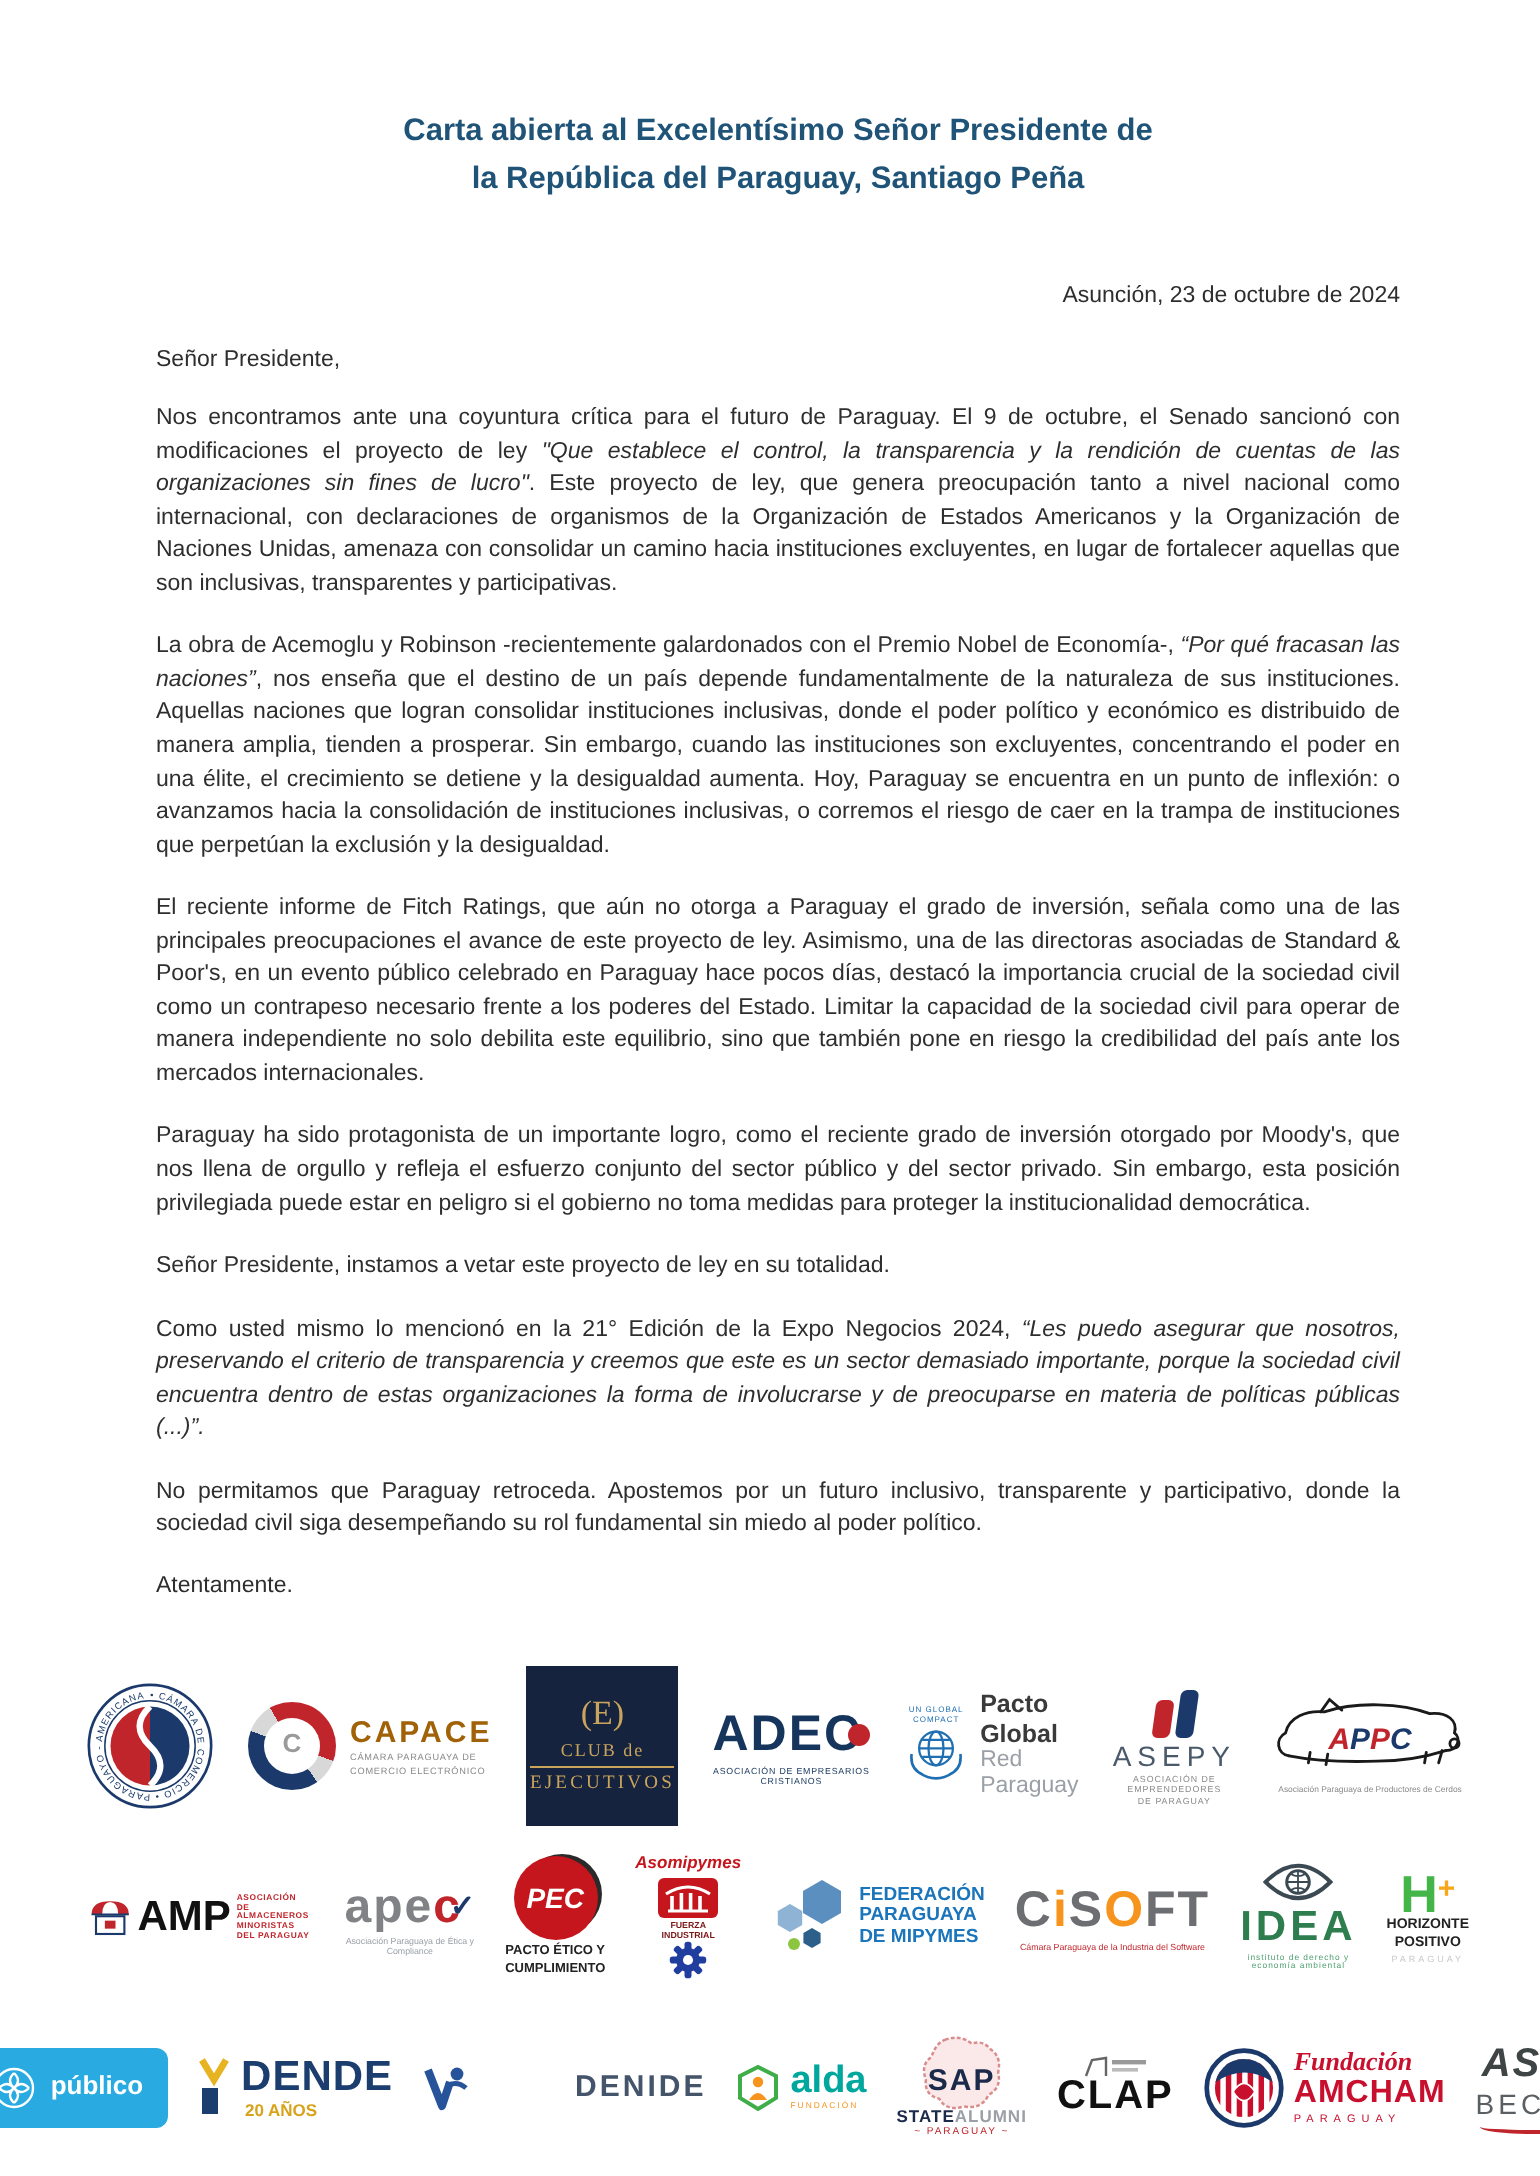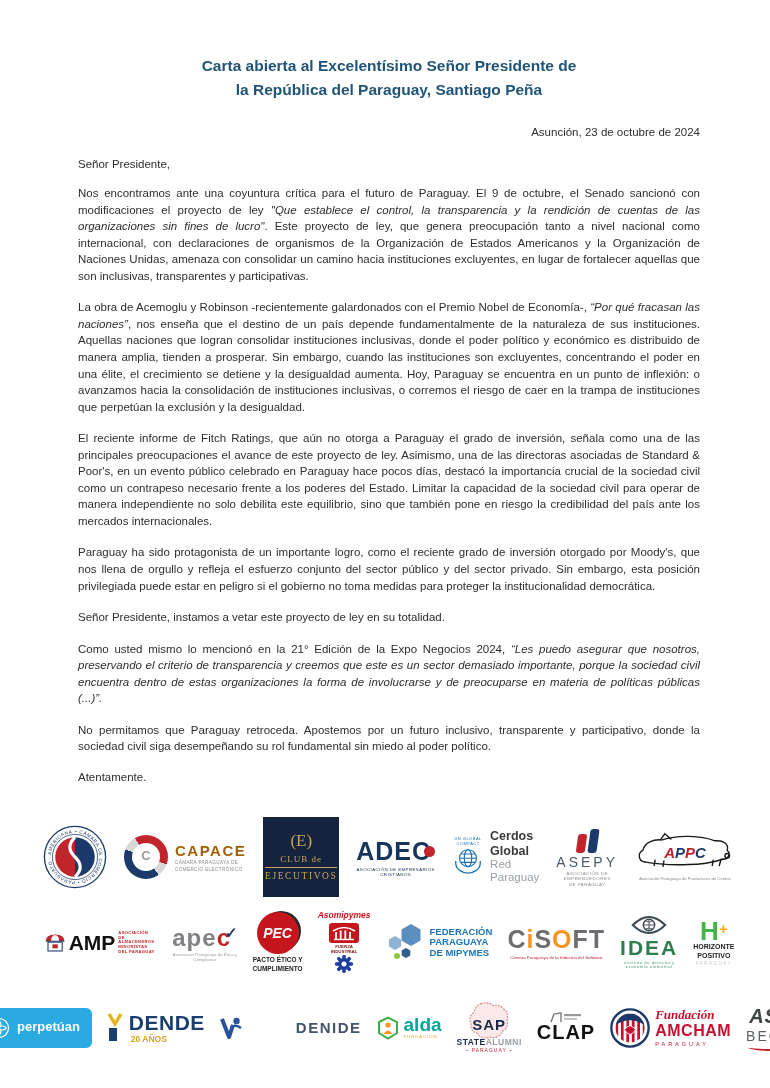--- a/index.html
+++ b/index.html
@@ -1,19 +1,19 @@
 <!DOCTYPE html>
 <html><head>
 <meta charset="utf-8">
 <style>
   html,body{margin:0;padding:0;background:#fff;}
   body{width:770px;height:1088px;overflow:hidden;font-family:"Liberation Sans",sans-serif;color:#2e2e2e;}
   .page{box-sizing:border-box;width:770px;height:1088px;padding:54px 70px 0 78px;background:#fff;}
   h1.title{margin:0;text-align:center;font-size:15.5px;line-height:1.55;font-weight:bold;color:#1f5478;}
-  .dateline{margin-top:24px;text-align:right;font-size:11.5px;}
+  .dateline{margin-top:40px;text-align:right;font-size:11.5px;}
   .salutation{margin-top:20px;font-size:11.5px;}
   .body p{margin:15px 0;font-size:11.5px;line-height:1.44;text-align:justify;}
   .it{font-style:italic;}
   .closing{margin-top:16px;font-size:11.5px;}
   
   .logos{margin-top:32px;}
   .lrow{display:flex;justify-content:center;align-items:center;}
   .r1{gap:17px;min-height:84px;}
   .r2{gap:15px;min-height:72px;margin-top:8px;}
   .r3{gap:15px;min-height:70px;margin-top:14px;}
@@ -48,21 +48,21 @@
   .asepy-flag .fb{display:inline-block;width:9px;height:24px;background:#1b3a6b;border-radius:3px;transform:skew(-8deg);}
   .asepy-name{font-size:14px;color:#4a5a6a;letter-spacing:3px;margin-top:1px;}
   .asepy-sub{font-size:4.4px;color:#8a8a8a;letter-spacing:.5px;margin-top:1px;}
   .appc-sub{font-size:4.2px;color:#8a8a8a;margin-top:1px;}
   
   .amp-row{display:flex;align-items:center;}
   .amp-name{font-size:21px;font-weight:900;color:#111;margin:0 3px;}
   .amp-col{text-align:left;}
   .amp-col div{font-size:4.2px;color:#c0252c;font-weight:bold;letter-spacing:.3px;}
   
-  .apec-name{display:flex;align-items:flex-start;}
+  .apec-name{display:flex;align-items:center;}
   .apec-g{color:#808285;font-size:24px;font-weight:600;letter-spacing:1px;}
   .apec-r{color:#c0252c;font-size:24px;font-weight:600;}
   .apec-k{color:#1b3a6b;font-size:15px;font-weight:bold;margin-left:-5px;}
   .apec-sub{font-size:4.4px;color:#9aa0a6;margin-top:1px;}
   
   .pec-circle{width:42px;height:42px;border-radius:50%;background:#c4161c;color:#fff;font-weight:900;font-style:italic;font-size:14px;display:flex;align-items:center;justify-content:center;box-shadow:3px -2px 0 -1px #2a2a2a;}
   .pec-sub{font-size:6.5px;font-weight:800;color:#222;line-height:1.3;margin-top:2px;}
   
   .asomi-name{font-size:8.5px;font-weight:800;font-style:italic;color:#c4161c;margin-bottom:1px;}
   .asomi-mid{font-size:4.4px;font-weight:800;color:#7a1518;}
@@ -194,21 +194,21 @@
             <svg width="32" height="30" viewBox="0 0 34 32">
               <g fill="none" stroke="#1f6fb2" stroke-width="1.2">
                 <circle cx="17" cy="13" r="9"></circle>
                 <ellipse cx="17" cy="13" rx="4" ry="9"></ellipse>
                 <path d="M8 13 H26 M9.6 8.5 H24.4 M9.6 17.5 H24.4"></path>
                 <path d="M4 16 q-1 8 6 11 M30 16 q1 8 -6 11 M8 26 q9 6 18 0" stroke-width="1.4"></path>
               </g>
             </svg>
           </div>
           <div class="pacto-tx">
-            <div class="pacto-l1">Cerdos Global</div>
+            <div class="pacto-l1">Pacto Global</div>
             <div class="pacto-l2">Red Paraguay</div>
           </div>
         </div>
       </div>
 
       <div class="lg">
         <div class="asepy-flag">
             <span class="fr"></span>
             <span class="fb"></span>
           </div>
@@ -347,21 +347,21 @@
     <div class="lrow r3">
 
       <div class="lg">
         <div class="reac-box">
           <svg width="22" height="22" viewBox="0 0 22 22">
             <g fill="none" stroke="#fff" stroke-width="1.2">
               <circle cx="11" cy="11" r="9.5"></circle>
               <path d="M11 3.5 q4 4 0 7.5 q-4 -3.5 0 -7.5 M11 18.5 q4 -4 0 -7.5 q-4 3.5 0 7.5 M3.5 11 q4 -4 7.5 0 q-3.5 4 -7.5 0 M18.5 11 q-4 -4 -7.5 0 q3.5 4 7.5 0"></path>
             </g>
           </svg>
-          <span>perpetúan</span>
+          <span>público</span>
         </div>
       </div>
 
       <div class="lg">
         <div class="dende-row">
           <svg width="18" height="32" viewBox="0 0 18 32">
             <path d="M2 2 L8 12 L14 2" fill="none" stroke="#e8b320" stroke-width="3.4"></path>
             <rect x="2" y="16" width="8" height="13" fill="#1b3e6f"></rect>
           </svg>
           <div>

